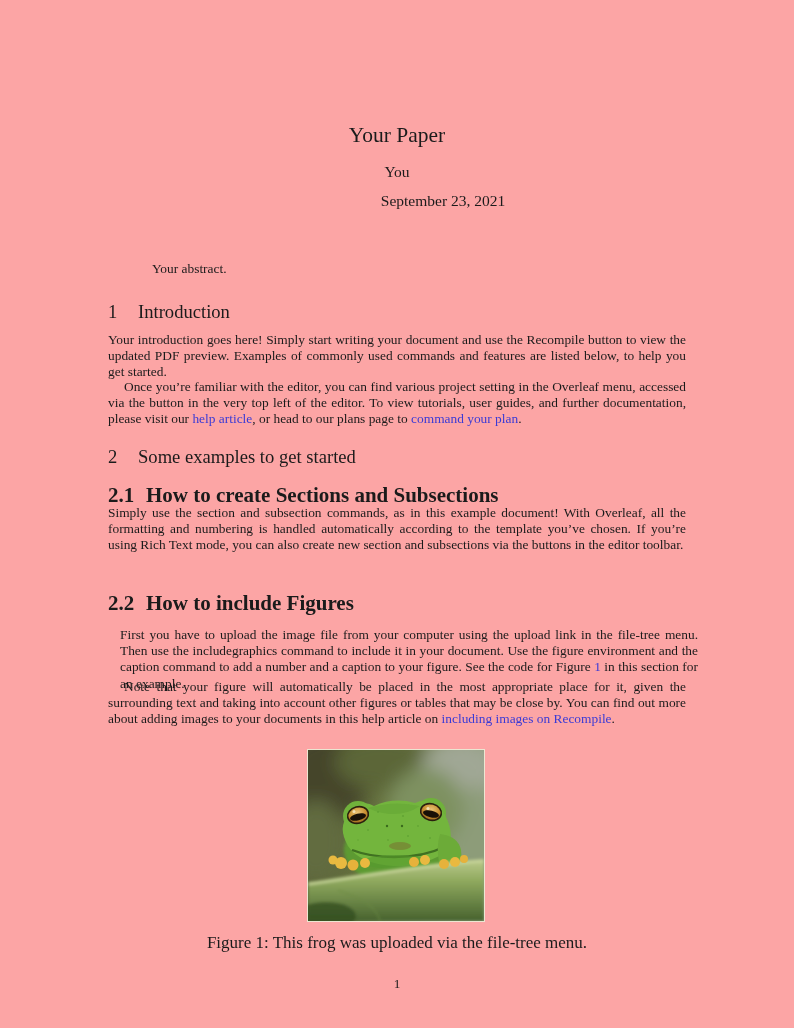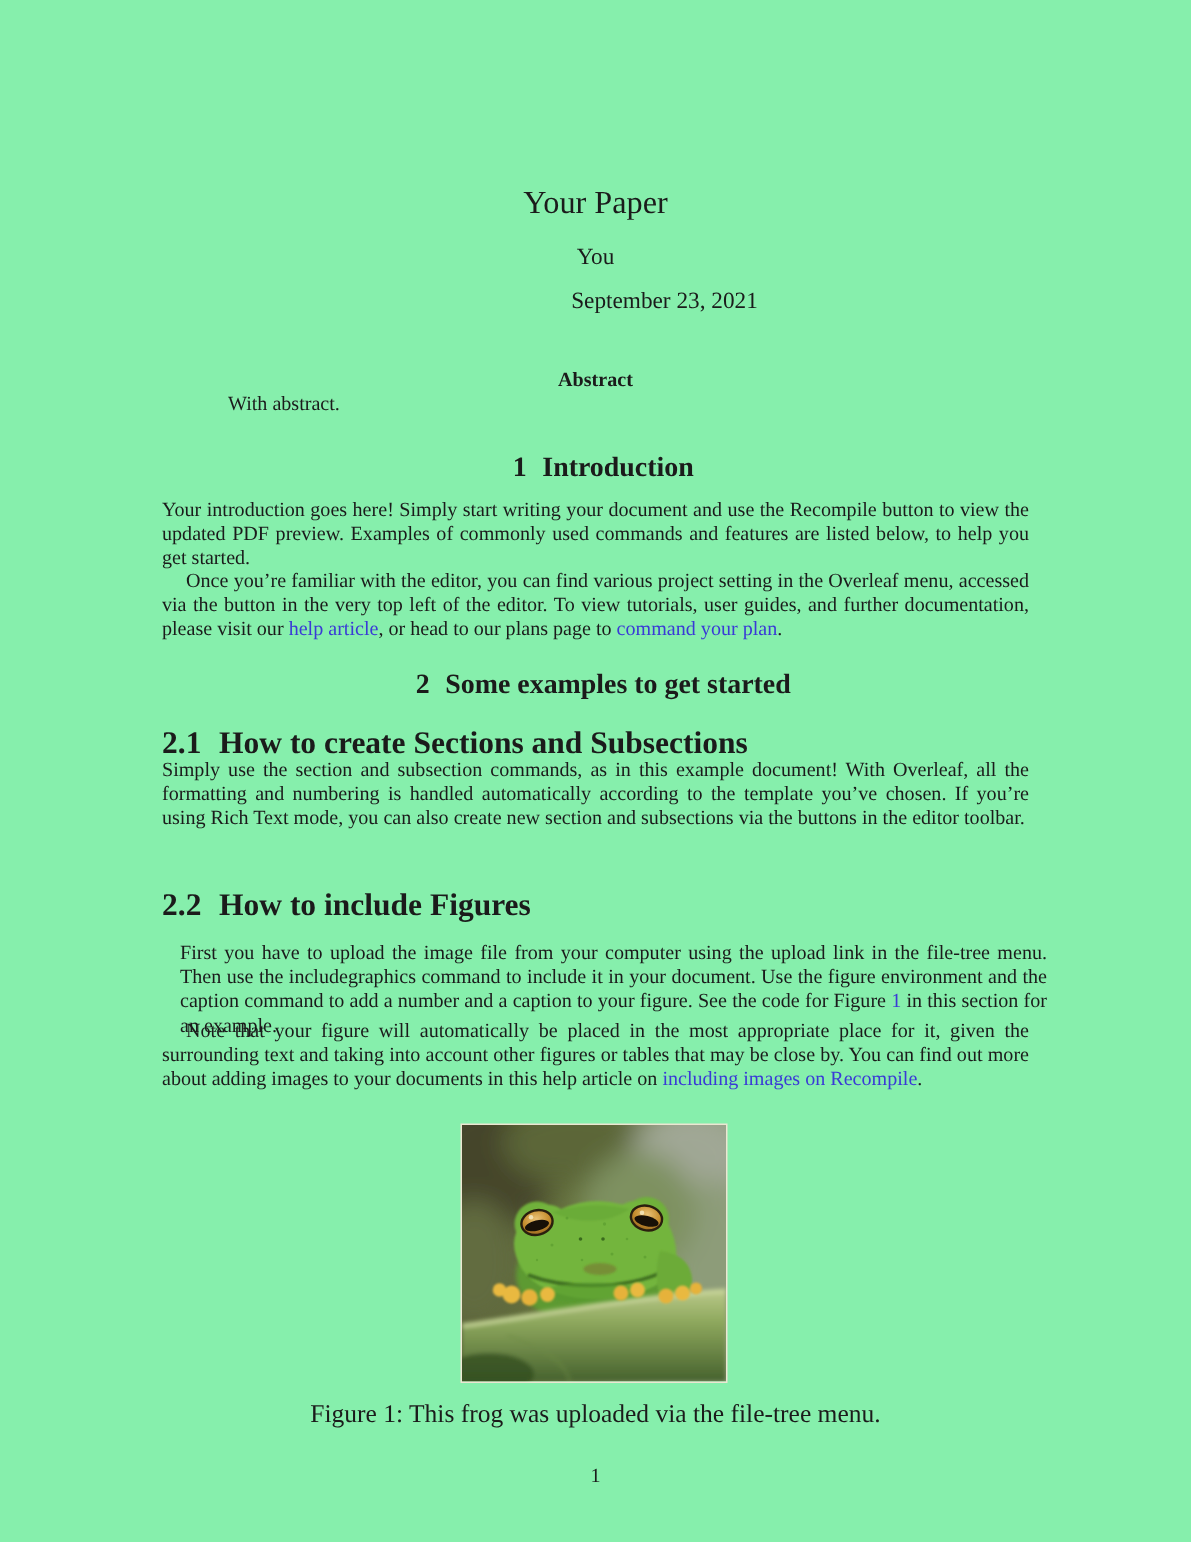--- a/index.html
+++ b/index.html
@@ -1,56 +1,55 @@
 <!DOCTYPE html>
 <html><head>
 <meta charset="utf-8">
 <style>
   html,body{margin:0;padding:0;background:#ffffff;}
   .page{
     position:relative;
     width:794px;height:1028px;
-    background:#86efac;
+    background:#fca5a5;
     font-family:"Liberation Serif", serif;
     color:#1b1b1b;
     overflow:hidden;
   }
   .abs{position:absolute;}
   .centered{left:0;width:794px;text-align:center;}
   .doc-title{font-size:21.5px;}
   .doc-meta{font-size:15.5px;}
   .abstract-head{font-size:13.4px;font-weight:bold;}
   .bodytxt{
     left:108px;width:578px;
     font-size:13.4px;line-height:16.2px;
     text-align:justify;
   }
   .abstract-body{left:152px;font-size:13.4px;}
-  .sec-head{left:108px;width:578px;font-size:18.6px;font-weight:bold;text-align:center;}
+  .sec-head{left:108px;width:578px;font-size:18.6px;font-weight:normal;}
   .subsec-head{left:108px;width:578px;font-size:21px;font-weight:bold;}
   .sec-num{display:inline-block;min-width:30px;}
   .subsec-num{display:inline-block;min-width:38px;}
   .indent{text-indent:16px;}
   .link{color:#3a3ad6;}
   .caption{font-size:17px;}
   .pagenum{font-size:13.4px;}
   .figure-box{left:308px;top:750px;width:176px;height:171px;outline:1px solid #ece6d2;}
   .figure-box svg{display:block;}
 </style>
 </head>
 <body>
 
 <div class="page">
 
   <div class="abs centered doc-title" style="top:123px;">Your Paper</div>
   <div class="abs centered doc-meta" style="top:163px;">You</div>
   <div class="abs centered doc-meta" style="top:192px;margin-left:46px;">September 23, 2021</div>
 
-  <div class="abs centered abstract-head" style="top:245px;">Abstract</div>
-  <div class="abs abstract-body" style="top:261px;">With abstract.</div>
+  <div class="abs abstract-body" style="top:261px;">Your abstract.</div>
 
   <div class="abs sec-head" style="top:301px;">
     <span class="sec-num">1</span><span>Introduction</span>
   </div>
 
   <p class="abs bodytxt" style="top:332px;margin:0;">
     <span>Your introduction goes here! Simply start writing your document and use the Recompile button to view the updated PDF preview. Examples of commonly used commands and features are listed below, to help you get started.</span>
   </p>
 
   <p class="abs bodytxt indent" style="top:379px;margin:0;">

